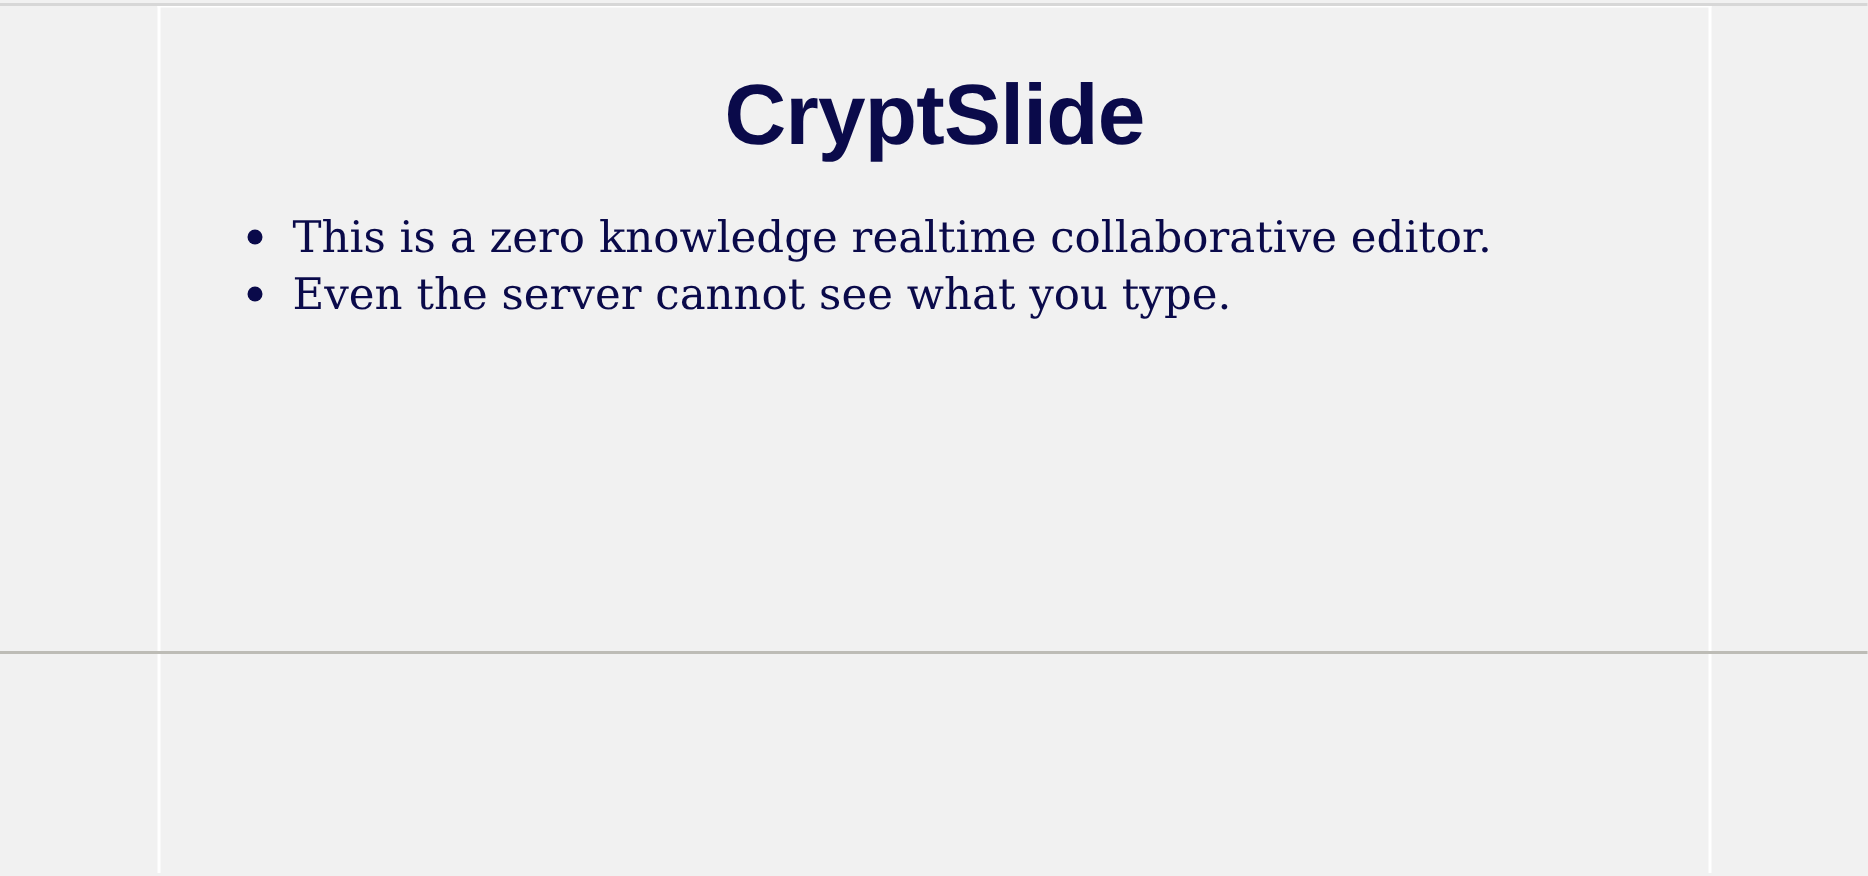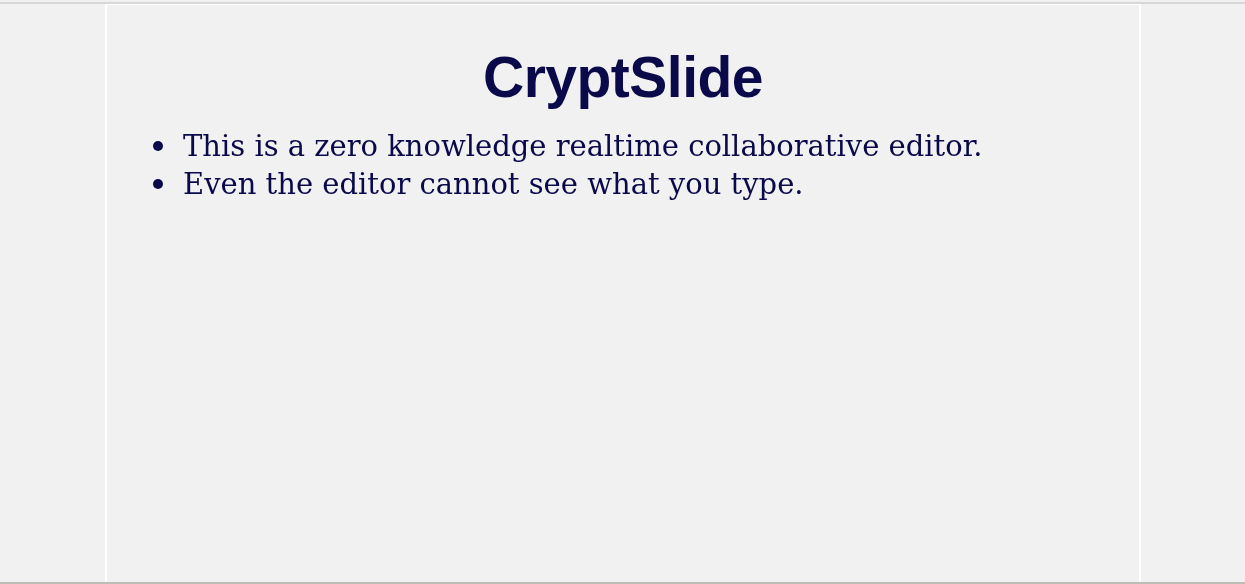--- a/index.html
+++ b/index.html
@@ -14,21 +14,21 @@
     font-family: "Liberation Sans", sans-serif;
     overflow: hidden;
     position: relative;
   }
 
   #app-root {
     position: absolute;
     left: 0;
     top: 0;
     width: 1245px;
-    height: 584px;
+    height: 436px;
     background: #f1f1f1;
   }
 
   
   .top-rule {
     position: absolute;
     left: 0;
     top: 2px;
     width: 1245px;
     height: 2px;
@@ -73,21 +73,21 @@
     left: 0;
     top: 44px;
     width: 1032px;
   }
 
   .bullet-list {
     position: absolute;
     left: 0px;
     top: 118px;
     width: 1032px;
-    margin: 4px;
+    margin: 16px;
     padding: 0;
     list-style: none;
   }
 
   .bullet-item {
     position: relative;
     margin: 0;
     padding: 0 40px 0 72px;
     font-family: "DejaVu Serif", "Liberation Serif", serif;
     font-size: 29px;
@@ -123,21 +123,21 @@
     <ul class="bullet-list">
 
       <li class="bullet-item">
         <span class="bullet-marker"></span>
         <span class="bullet-text">This is a zero knowledge realtime collaborative editor.</span>
       </li>
 
 
       <li class="bullet-item">
         <span class="bullet-marker"></span>
-        <span class="bullet-text">Even the editor cannot see what you type.</span>
+        <span class="bullet-text">Even the server cannot see what you type.</span>
       </li>
 
 
     </ul>
 
   </div>
 
   <div class="bottom-rule"></div>
 
 </div>

